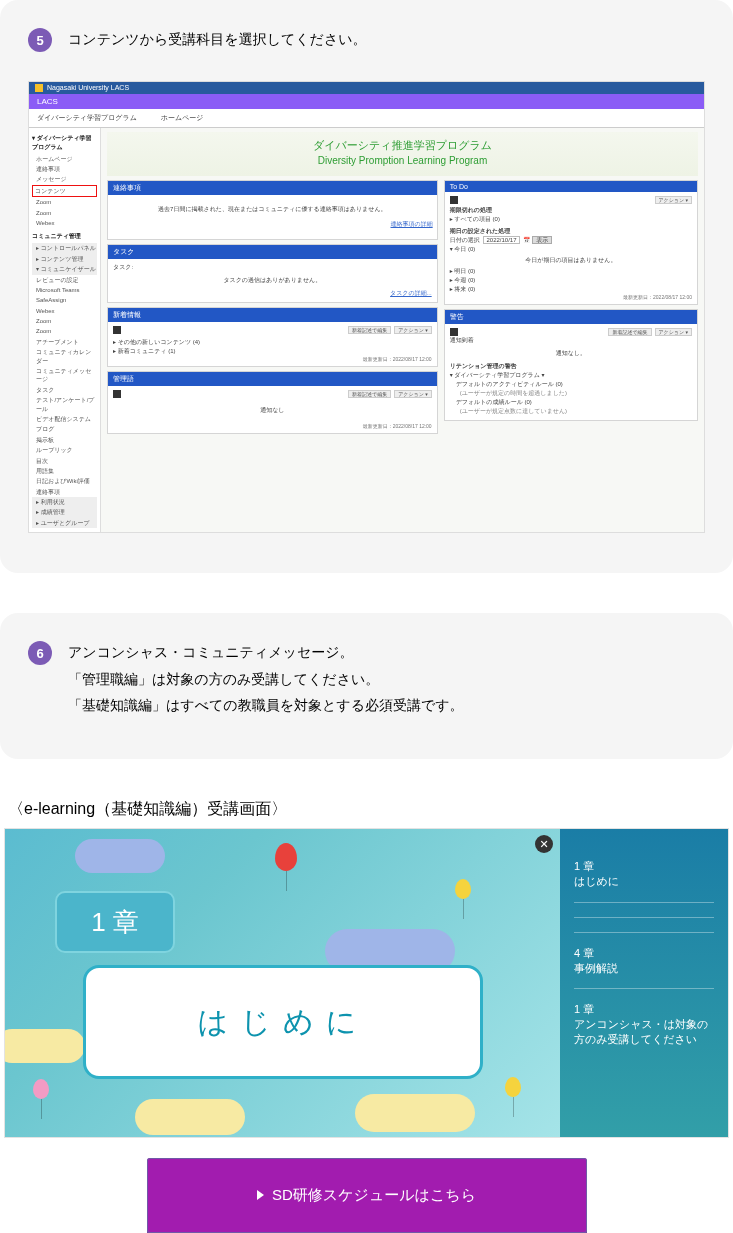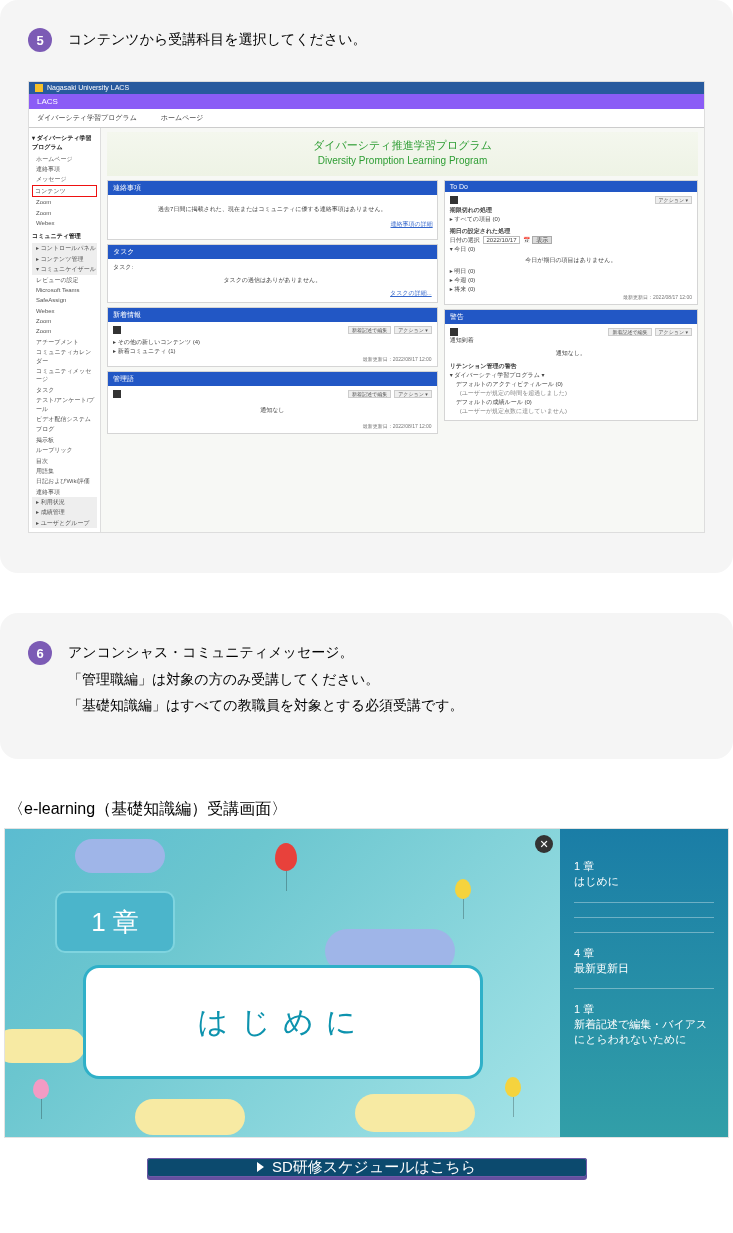--- a/index.html
+++ b/index.html
@@ -51,21 +51,21 @@
   .balloon::after { content: ""; position: absolute; left: 50%; top: 100%; width: 1px; height: 20px; background: rgba(0,0,0,.25); }
   .b-red { background: #e8413b; }
   .b-yel { background: #f5d33d; }
   .b-pink { background: #f39bc4; }
   .cloud { position: absolute; background: #f7eaa3; border-radius: 24px; }
   .cloud.blue { background: #9fb5e8; }
   .cloud::before, .cloud::after { content: ""; position: absolute; background: inherit; border-radius: 50%; }
 
   
   .sched-wrap { display: flex; justify-content: center; padding: 20px 0 24px; }
-  .sched-btn { width: 440px; background: #0c4a6e; color: #fff; text-align: center; padding: 0 10px; font-size: 15px; border-radius: 3px; box-shadow: 0 0 0 1px #6f5aa7 inset, 0 3px 0 #6450a0; cursor: pointer; }
+  .sched-btn { width: 440px; background: #a21caf; color: #fff; text-align: center; padding: 28px 10px; font-size: 15px; border-radius: 3px; box-shadow: 0 0 0 1px #6f5aa7 inset, 0 3px 0 #6450a0; cursor: pointer; }
   .sched-btn .tri { display: inline-block; width: 0; height: 0; border-left: 7px solid #fff; border-top: 5px solid transparent; border-bottom: 5px solid transparent; margin-right: 8px; vertical-align: 0; }
 </style>
 </head>
 <body>
 
 <div class="card">
   <div class="step-row">
     <div class="step-num">5</div>
     <div class="step-text">コンテンツから受講科目を選択してください。</div>
   </div>
@@ -246,23 +246,23 @@
 
       <div class="chap-badge">1 章</div>
       <div class="hajime-card">はじめに</div>
     </div>
 
     <div class="elearn-right">
       <div class="ch"><span>1 章</span><br><span>はじめに</span></div>
       <div class="sep"></div>
       <div class="sep"></div>
       <div class="sep"></div>
-      <div class="ch"><span>4 章</span><br><span>最新更新日</span></div>
-      <div class="sep"></div>
-      <div class="ch"><span>1 章</span><br><span>新着記述で編集・バイアスにとらわれないために</span></div>
+      <div class="ch"><span>4 章</span><br><span>事例解説</span></div>
+      <div class="sep"></div>
+      <div class="ch"><span>1 章</span><br><span>アンコンシャス・は対象の方のみ受講してください</span></div>
 
     </div>
   </div>
 </div>
 
 <div class="sched-wrap">
   <div class="sched-btn">
     <span class="tri"></span><span>SD研修スケジュールはこちら</span>
   </div>
 </div>

